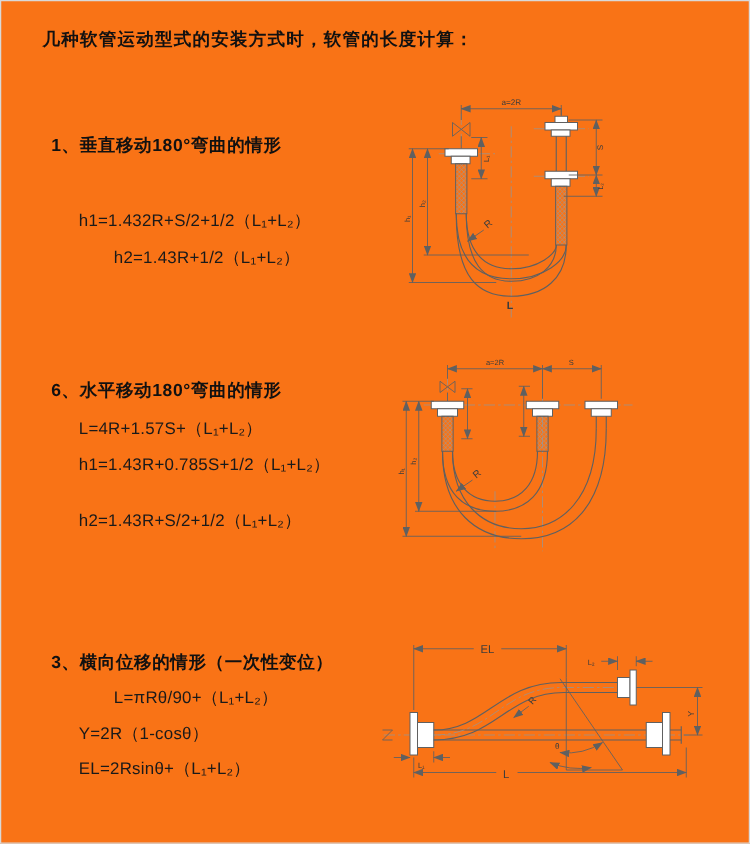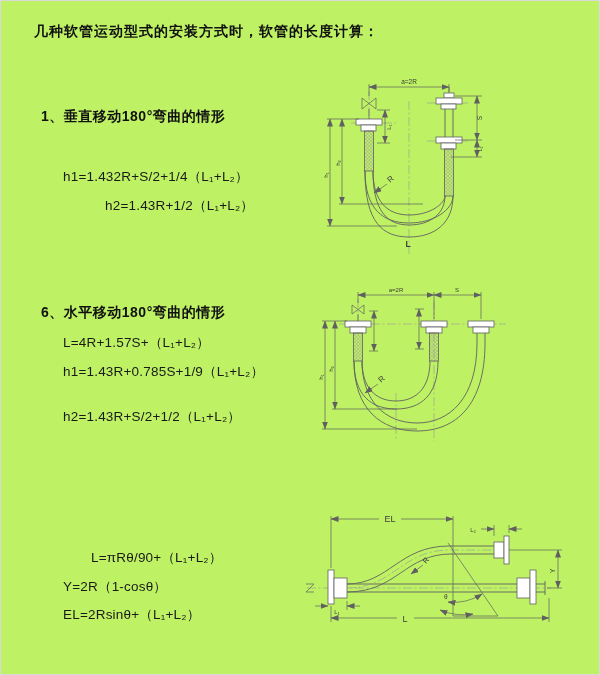--- a/index.html
+++ b/index.html
@@ -4,21 +4,21 @@
 <style>
   html,body{margin:0;padding:0;}
   body{
     width:600px;height:675px;
     background:#f4f4f4;
     font-family:"Liberation Sans","DejaVu Sans",sans-serif;
   }
   .page{
     position:relative;
     width:598px;height:673px;
-    background:#bef264;
+    background:#f97316;
     border:1px solid #d9d9d9;
     overflow:hidden;
   }
   .doc-title{
     position:absolute;left:33px;top:22px;
     font-size:14px;font-weight:bold;color:#111;
     letter-spacing:1px;white-space:nowrap;
   }
   .section-heading{
     position:absolute;
@@ -42,28 +42,29 @@
   .fit{stroke:#606060;stroke-width:0.8;fill:#ffffff;}
 </style>
 </head>
 <body>
 
 <div class="page">
 
   <div class="doc-title">几种软管运动型式的安装方式时，软管的长度计算：</div>
 
   <div class="section-heading" style="left:40px;top:107px;text-align:center;">1、垂直移动180°弯曲的情形</div>
-  <div class="formula" style="left:62px;top:167px;">h1=1.432R+S/2+1/4（L₁+L₂）</div>
-  <div class="formula" style="left:60px;top:196px;padding-left:44px;">h2=1.43R+1/2（L₁+L₂）</div>
+  <div class="formula" style="left:62px;top:167px;">h1=1.432R+S/2+1/2（L₁+L₂）</div>
+  <div class="formula" style="left:46px;top:196px;padding-left:44px;">h2=1.43R+1/2（L₁+L₂）</div>
 
   <div class="section-heading" style="left:40px;top:303px;">6、水平移动180°弯曲的情形</div>
   <div class="formula" style="left:62px;top:333px;text-align:center;">L=4R+1.57S+（L₁+L₂）</div>
-  <div class="formula" style="left:62px;top:362px;">h1=1.43R+0.785S+1/9（L₁+L₂）</div>
+  <div class="formula" style="left:62px;top:362px;">h1=1.43R+0.785S+1/2（L₁+L₂）</div>
   <div class="formula" style="left:62px;top:391px;margin-top:16px;">h2=1.43R+S/2+1/2（L₁+L₂）</div>
 
+  <div class="section-heading" style="left:40px;top:520px;">3、横向位移的情形（一次性变位）</div>
   <div class="formula" style="left:62px;top:548px;margin-left:28px;">L=πRθ/90+（L₁+L₂）</div>
   <div class="formula" style="left:62px;top:577px;">Y=2R（1-cosθ）</div>
   <div class="formula" style="left:62px;top:605px;">EL=2Rsinθ+（L₁+L₂）</div>
 
   <svg style="left:300px;top:70px;" width="290" height="190" viewBox="0 0 290 190">
     <defs>
       <marker id="arr1" viewBox="0 0 8 6" markerWidth="8" markerHeight="6" refX="7.5" refY="3" orient="auto-start-reverse" markerUnits="userSpaceOnUse">
         <path d="M0,0 L8,3 L0,6 Z" fill="#606060"></path>
       </marker>
       <pattern id="braid1" width="3.5" height="3.5" patternUnits="userSpaceOnUse">

